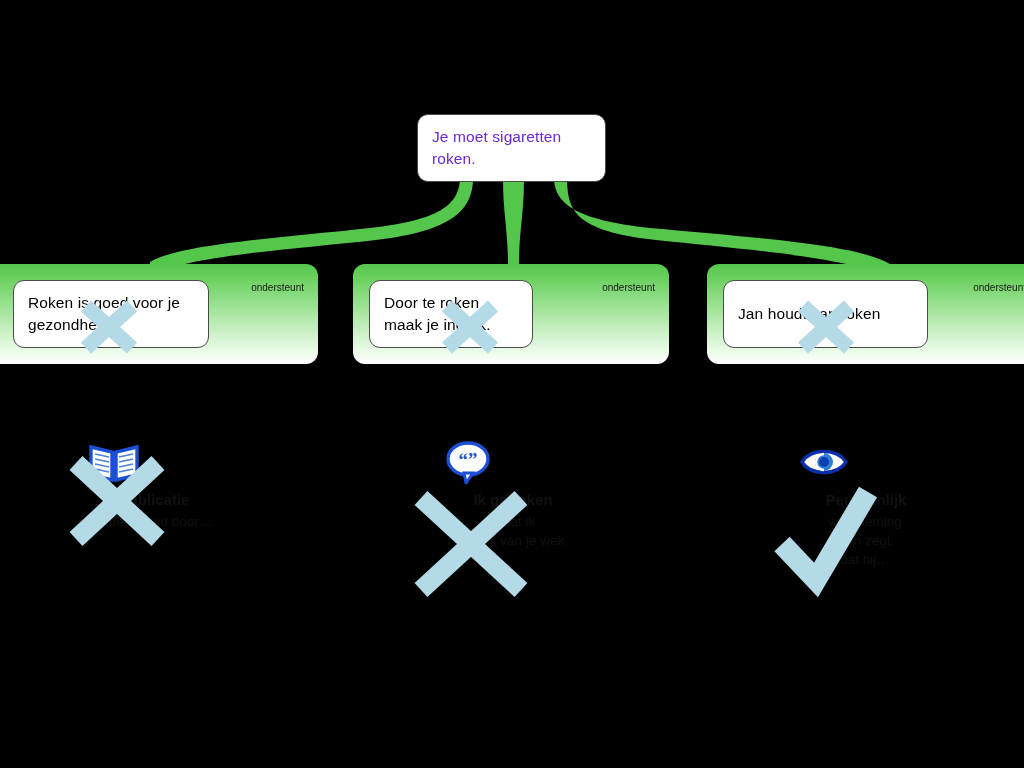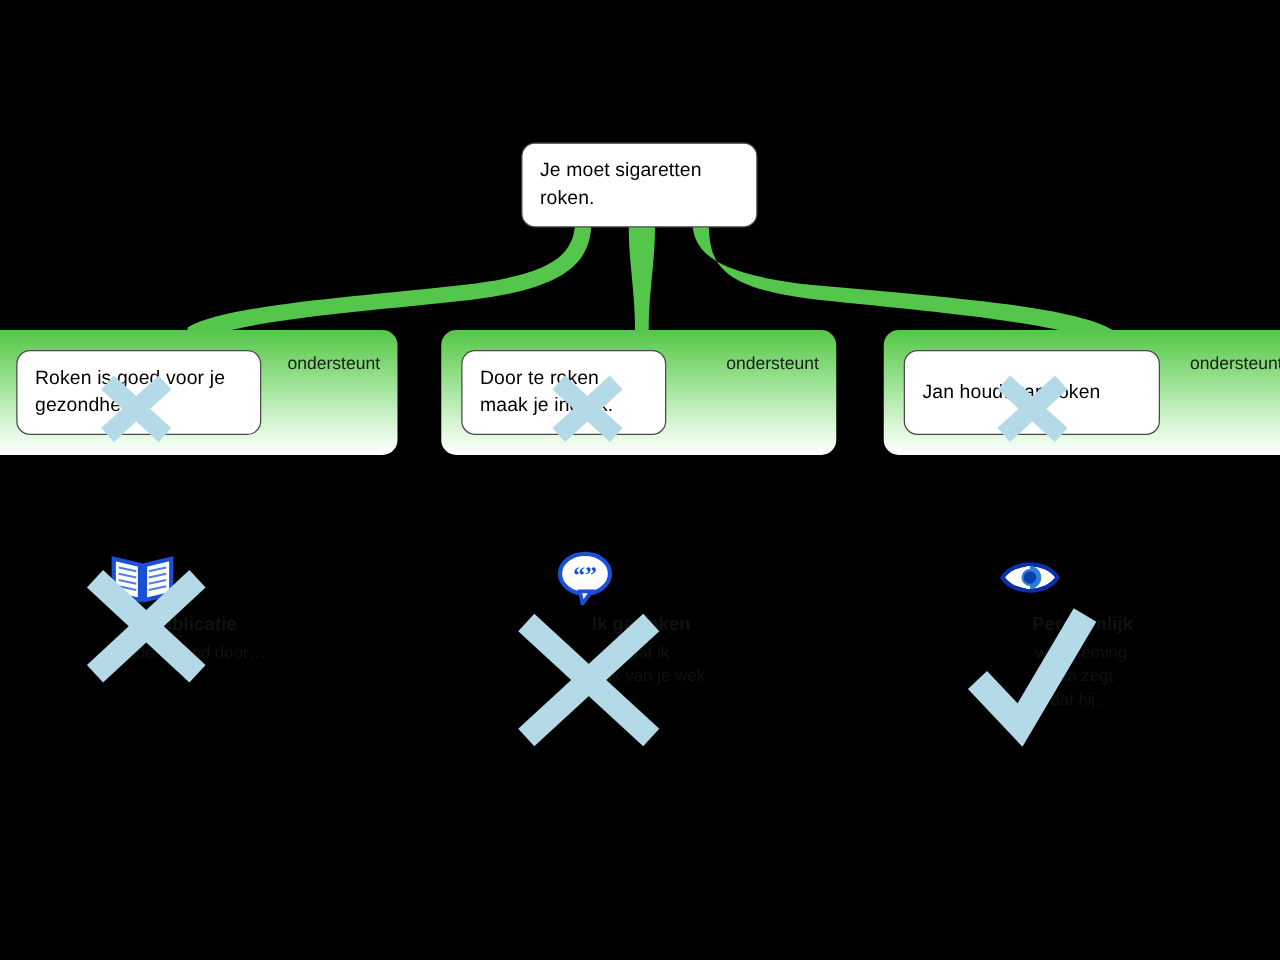--- a/index.html
+++ b/index.html
@@ -42,21 +42,21 @@
     border-radius: 11px;
     box-sizing: border-box;
     display: flex;
     align-items: center;
     padding: 0 14px;
     z-index: 5;
   }
   .root-node .node-text {
     font-size: 15.5px;
     line-height: 22px;
-    color: #000000;
+    color: #6d28d9;
     letter-spacing: 0.1px;
   }
 
   
   .reason-wrap {
     position: absolute;
     top: 264px;
     height: 100px;
     border-radius: 12px;
     background: linear-gradient(to bottom,
@@ -70,21 +70,21 @@
     box-sizing: border-box;
   }
   .reason-wrap.r1 { left: -16px;  width: 334px; }
   .reason-wrap.r2 { left: 353px;  width: 316px; }
   .reason-wrap.r3 { left: 707px;  width: 333px; }
 
   .relation-label {
     position: absolute;
     top: 18px;
     right: 14px;
-    font-size: 14px;
+    font-size: 10px;
     color: #1a1a1a;
     white-space: nowrap;
   }
 
   .reason-box {
     position: absolute;
     left: 16px;
     top: 16px;
     height: 68px;
     background: #ffffff;

